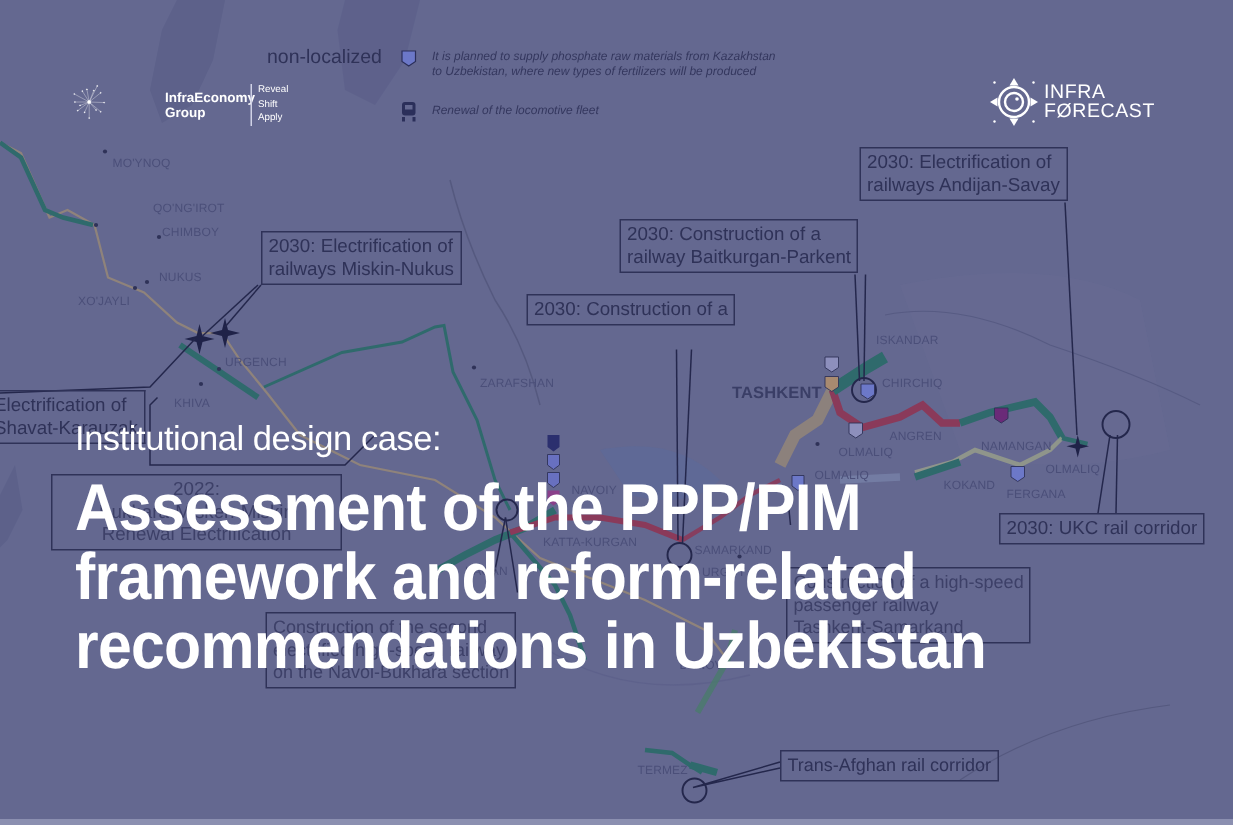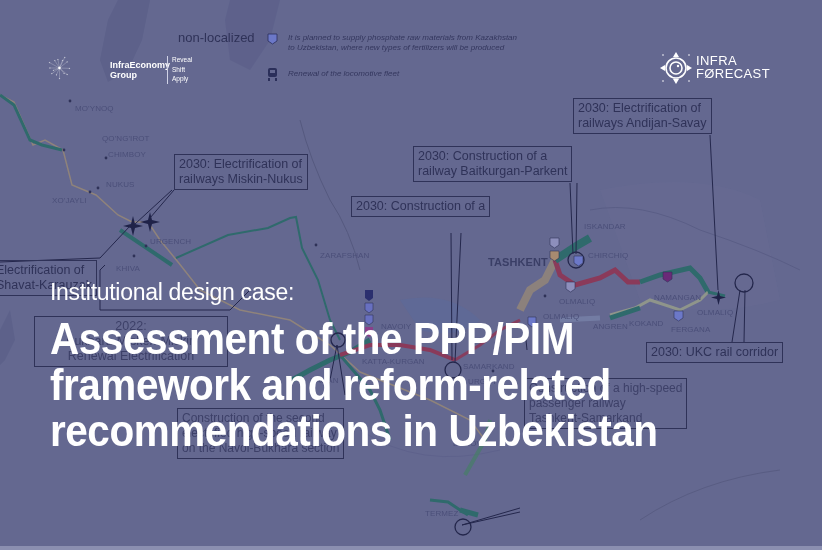--- a/index.html
+++ b/index.html
@@ -146,21 +146,21 @@
   <div class="city" style="left:320px;top:251px;">ZARAFSHAN</div>
   <div class="city" style="left:381px;top:322px;">NAVOIY</div>
   <div class="city" style="left:362px;top:357px;">KATTA-KURGAN</div>
   <div class="city" style="left:310px;top:376px;">KAGAN</div>
   <div class="city" style="left:463px;top:362px;">SAMARKAND</div>
   <div class="city" style="left:468px;top:377px;">URGUT</div>
   <div class="city big" style="left:488px;top:256px;">TASHKENT</div>
   <div class="city" style="left:584px;top:222px;">ISKANDAR</div>
   <div class="city" style="left:588px;top:251px;">CHIRCHIQ</div>
   <div class="city" style="left:559px;top:297px;">OLMALIQ</div>
-  <div class="city" style="left:593px;top:286px;margin-top:36px;">ANGREN</div>
+  <div class="city" style="left:593px;top:286px;">ANGREN</div>
   <div class="city" style="left:543px;top:312px;">OLMALIQ</div>
   <div class="city" style="left:629px;top:319px;">KOKAND</div>
   <div class="city" style="left:654px;top:293px;">NAMANGAN</div>
   <div class="city" style="left:697px;top:308px;">OLMALIQ</div>
   <div class="city" style="left:671px;top:325px;">FERGANA</div>
   <div class="city" style="left:453px;top:439px;text-align:right;">DENOV</div>
   <div class="city" style="left:425px;top:509px;">TERMEZ</div>
 
   <div class="callout" style="left:174px;top:154px;">
     <div>2030: Electrification of</div>
@@ -179,32 +179,35 @@
     <div>2030: Construction of a</div>
   </div>
   <div class="callout" style="left:413px;top:146px;">
     <div>2030: Construction of a</div>
     <div>railway Baitkurgan-Parkent</div>
   </div>
   <div class="callout" style="left:573px;top:98px;">
     <div>2030: Electrification of</div>
     <div>railways Andijan-Savay</div>
   </div>
-  <div class="callout" style="left:646px;top:342px;">
+  <div class="callout" style="left:666px;top:342px;">
     <div>2030: UKC rail corridor</div>
   </div>
   <div class="callout" style="left:177px;top:408px;font-size:12px;color:#3d4068;">
     <div>Construction of the second</div>
     <div>electrified high-speed railway</div>
     <div>on the Navoi-Bukhara section</div>
   </div>
   <div class="callout" style="left:524px;top:378px;font-size:12px;color:#3d4068;">
     <div>Construction of a high-speed</div>
     <div>passenger railway</div>
     <div>Tashkent-Samarkand</div>
+  </div>
+  <div class="callout" style="left:520px;top:500px;font-size:12px;">
+    <div>Trans-Afghan rail corridor</div>
   </div>
 
   <div class="legend-title">non-localized</div>
   <div class="legend-text" style="left:288px;top:33px;width:230px;">It is planned to supply phosphate raw materials from Kazakhstan to Uzbekistan, where new types of fertilizers will be produced</div>
   <div class="legend-text" style="left:288px;top:69px;">Renewal of the locomotive fleet</div>
 
   <svg class="brand-ie" viewBox="0 0 170 60" style="left:48px;top:38px;width:65px;height:60px;">
     <g stroke="#ffffff" stroke-width="0.6" fill="#ffffff">
       <line x1="30" y1="30" x2="44" y2="2"></line>
         <circle cx="44" cy="2" r="1"></circle>

